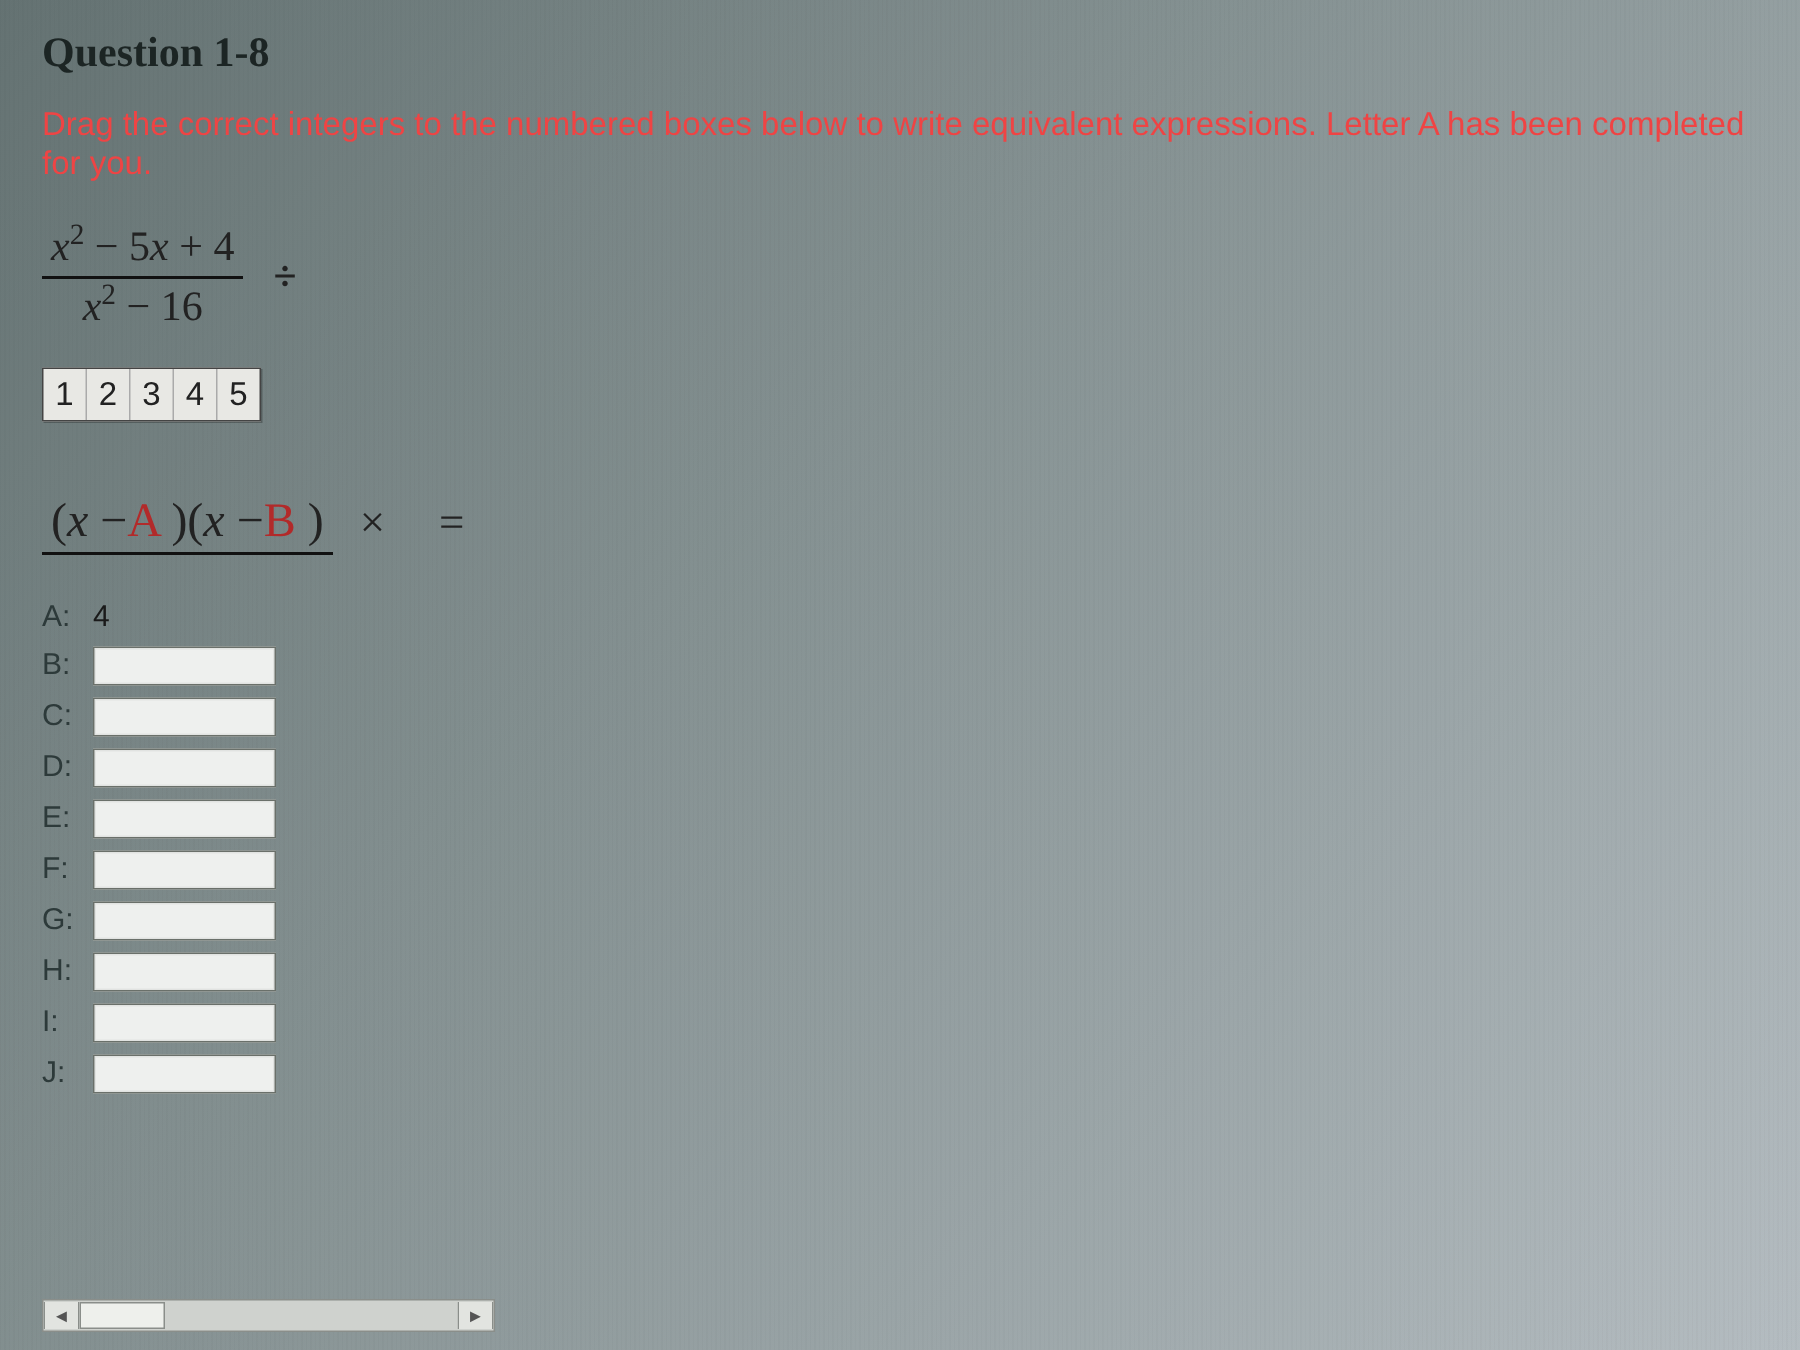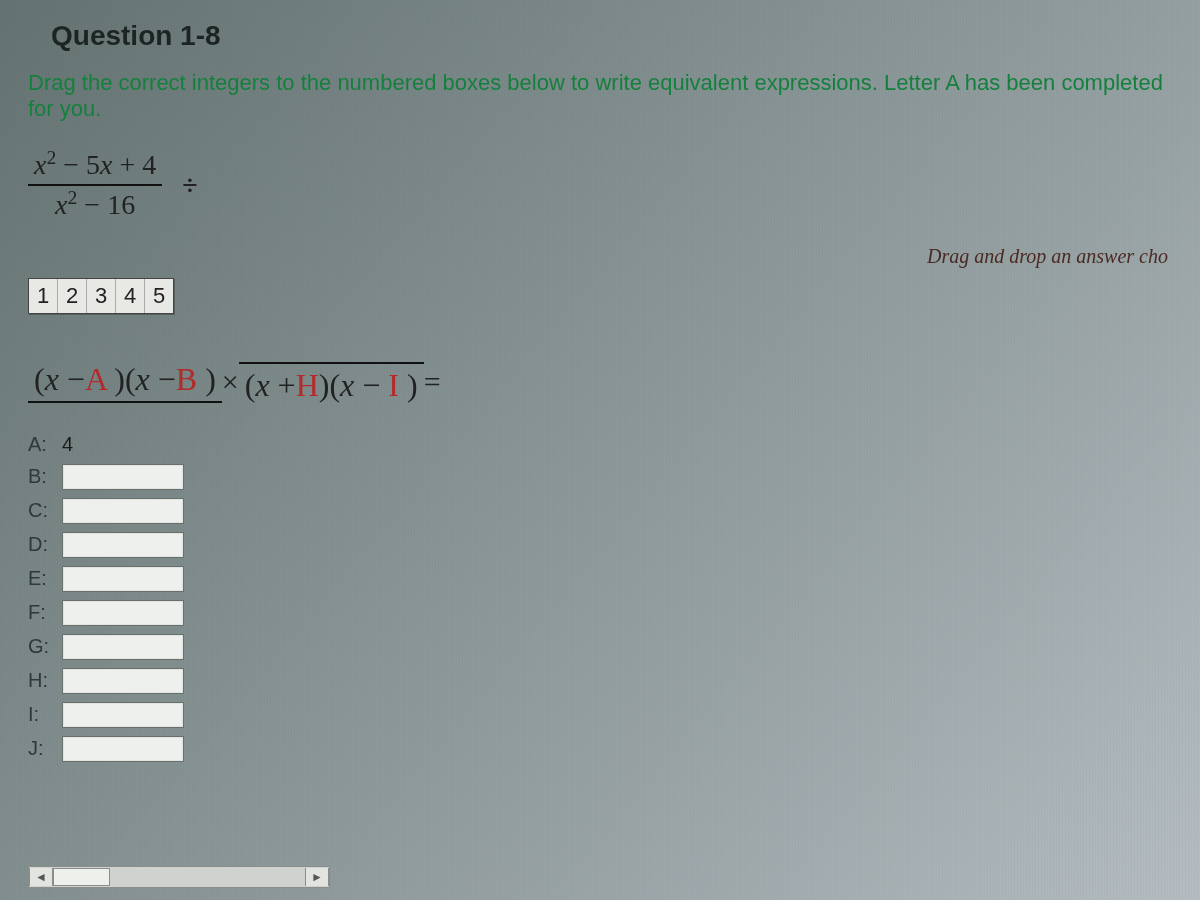--- a/index.html
+++ b/index.html
@@ -18,31 +18,30 @@
     inset: 0;
     background: repeating-linear-gradient(90deg, rgba(0,0,0,0.02) 0 1px, transparent 1px 3px),
                 linear-gradient(120deg, rgba(90,100,100,0.35), rgba(170,178,184,0.25));
     pointer-events: none;
   }
   .container {
     position: relative;
     padding: 20px 28px 20px 28px;
   }
   .qtitle {
-    font-family: Liberation Sans, sans-serif;
+    font-family: Liberation Serif, serif;
     font-weight: bold;
     font-size: 28px;
     color: #1c2524;
     margin-bottom: 18px;
-    margin-left: 23px;
   }
   .instruction {
     font-family: Arial, Helvetica, sans-serif;
     font-size: 22px;
-    color: #15803d;
+    color: #ef4444;
     margin-bottom: 26px;
   }
 
   
   .problem {
     display: flex;
     align-items: center;
     gap: 20px;
     font-family: Georgia, 'Times New Roman', serif;
     font-size: 28px;
@@ -107,20 +106,21 @@
     border-right: 1px solid #aaa;
     cursor: grab;
     user-select: none;
   }
   .palette .tile:last-child { border-right: none; }
 
   
   .equation {
     display: flex;
     align-items: center;
+    gap: 18px;
     font-family: Georgia, 'Times New Roman', serif;
     font-size: 32px;
     color: #222;
     margin-bottom: 28px;
   }
   .equation .xv { font-style: italic; }
   .ph {
     color: #b22a2a;
     font-weight: normal;
   }
@@ -216,23 +216,20 @@
       <span class="den">
         <span class="xvar">x</span><sup class="exp">2</sup> − 16
       </span>
     </span>
     <span class="div-sign">÷</span>
     <span class="frac">
       <span class="bar"></span>
     </span>
   </div>
 
-  <div class="hint-row">
-    <span>Drag and drop an answer cho</span>
-  </div>
 
   
   <div class="palette">
     <div class="tile">1</div>
     <div class="tile">2</div>
     <div class="tile">3</div>
     <div class="tile">4</div>
     <div class="tile">5</div>
   </div>
 
@@ -242,23 +239,20 @@
       <span class="num">
         (<span class="xv">x</span> −<span class="ph">A</span> )(<span class="xv">x</span> −<span class="ph">B</span> )
       </span>
       <span class="bar"></span>
     </span>
 
     <span class="mult">×</span>
 
     <span class="frac">
       <span class="bar"></span>
-      <span class="den">
-        (<span class="xv">x</span> +<span class="ph">H</span>)(<span class="xv">x</span> − <span class="ph">I</span> )
-      </span>
     </span>
 
     <span class="equals">=</span>
 
   </div>
 
   
   <div class="answers">
     <div class="row">
       <span class="lbl">A:</span>

